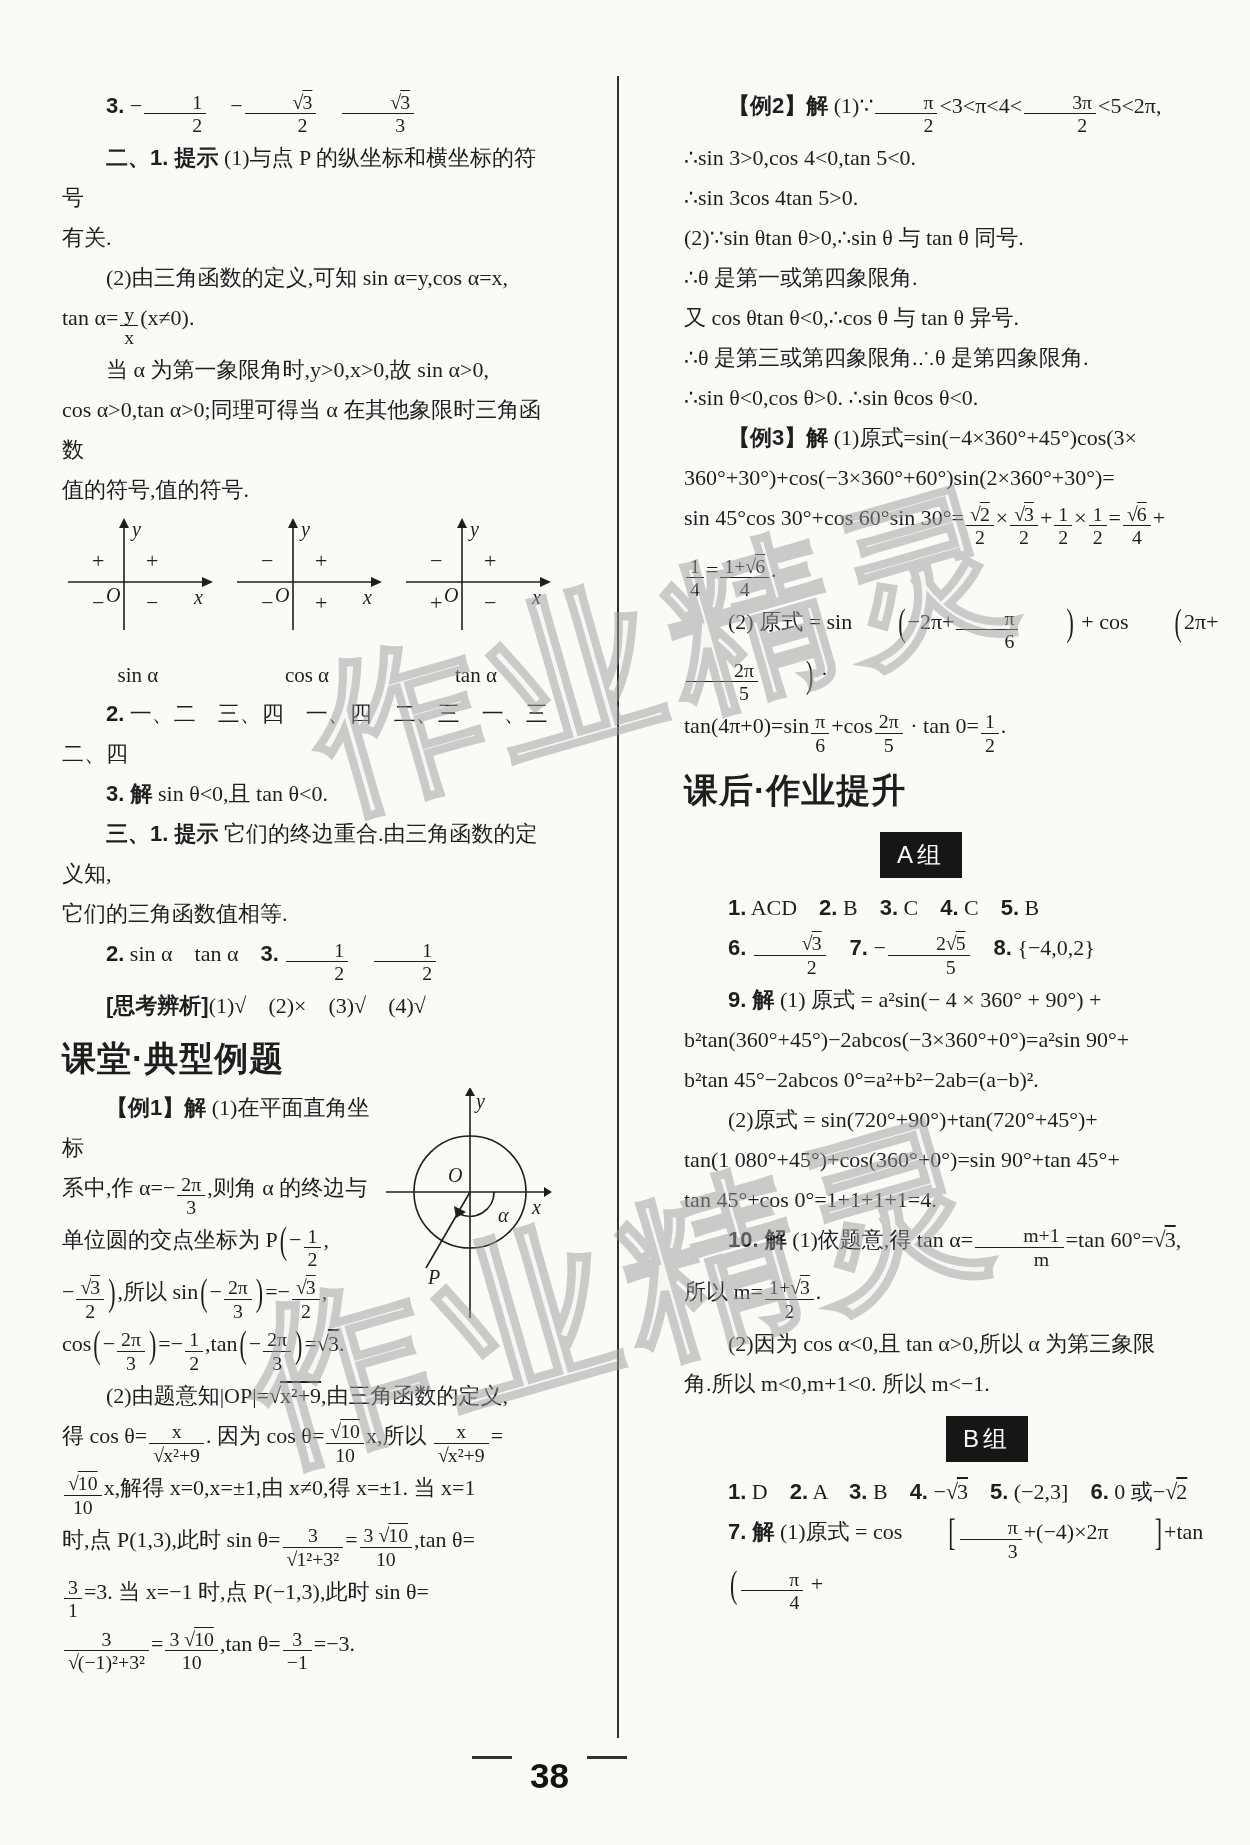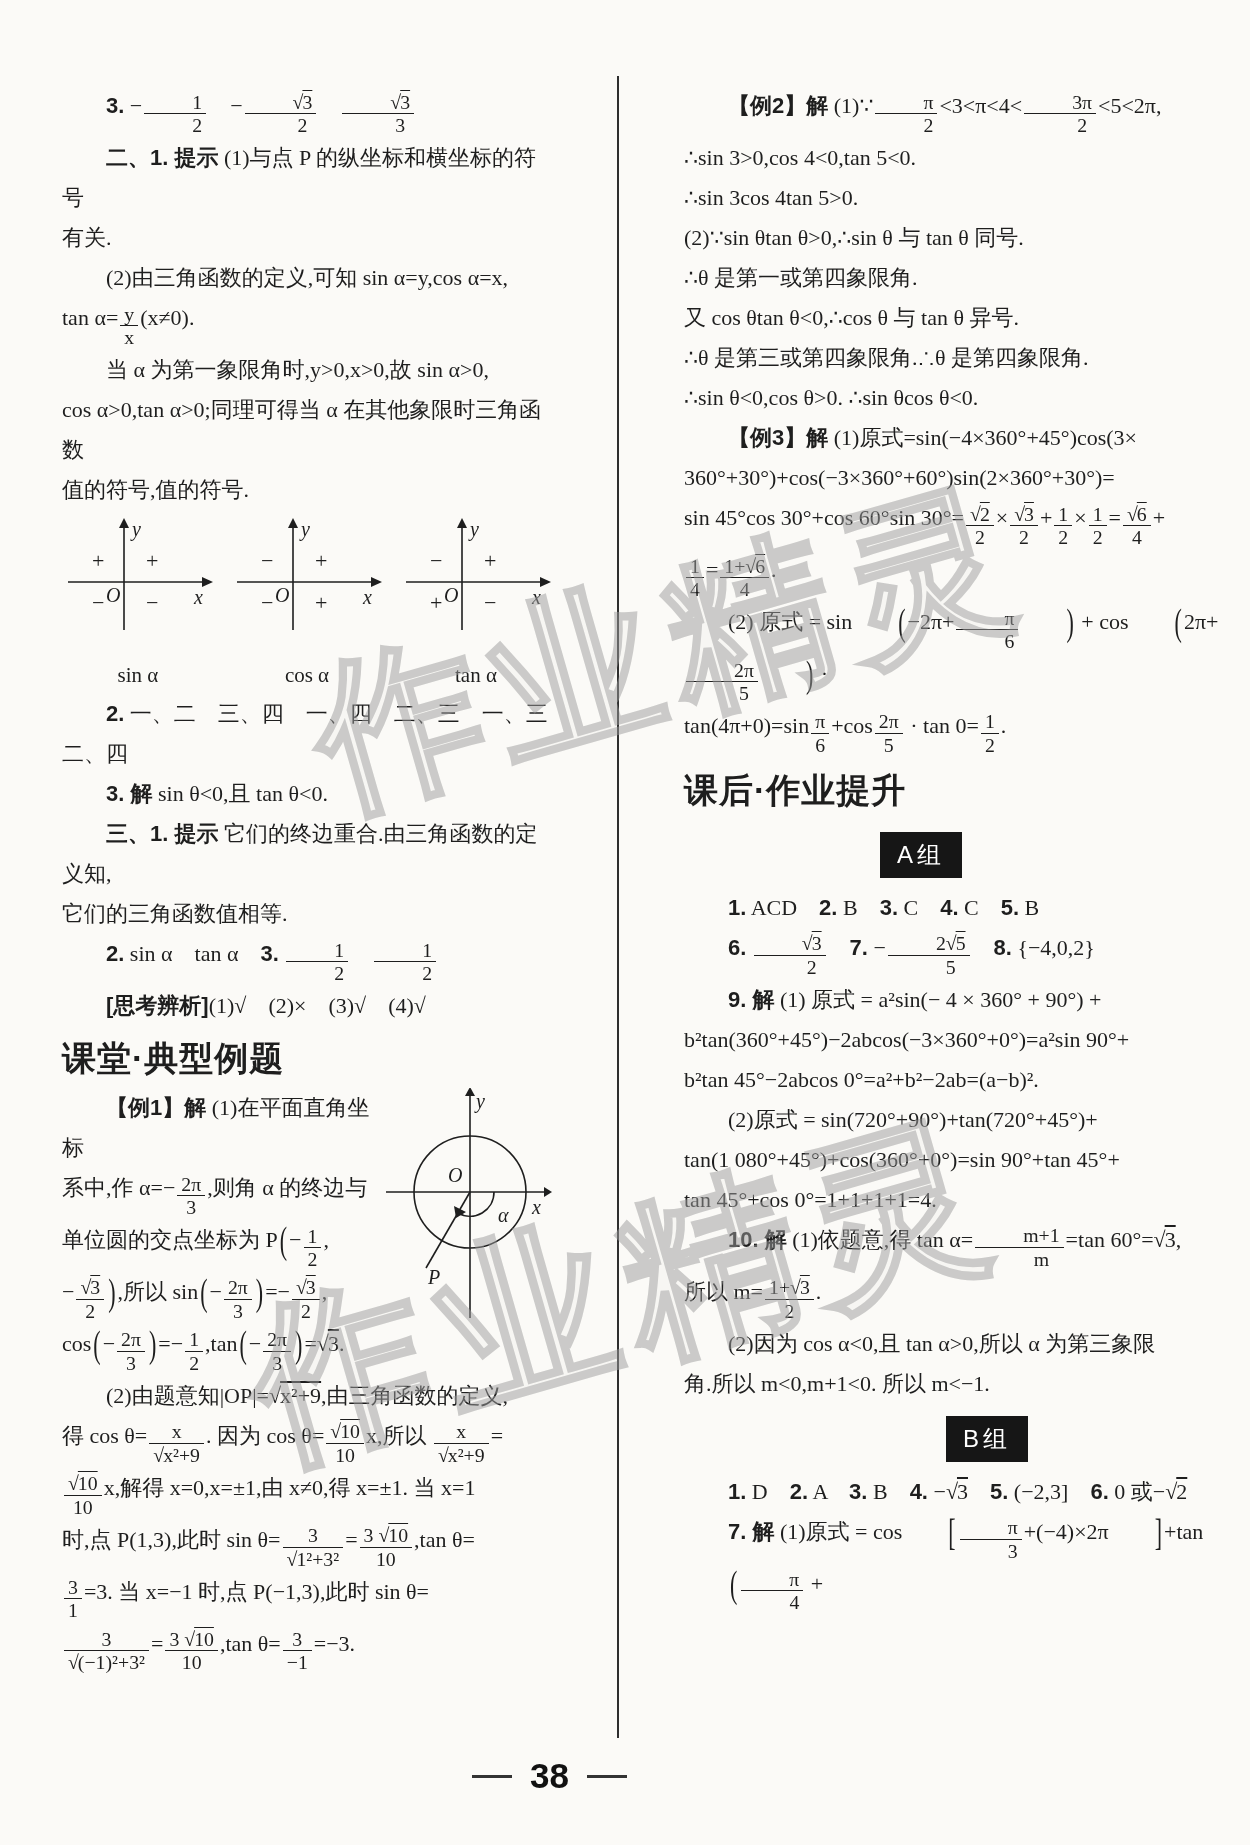--- a/index.html
+++ b/index.html
@@ -32,21 +32,21 @@
   .sigfig .cap{font-size:21px;line-height:26px;margin-top:13px;}
   .circfig{float:right;width:170px;height:235px;margin:0 0 4px 8px;}
   svg text{font-family:"Liberation Serif","DejaVu Serif",serif;}
   .wm{position:absolute;z-index:5;white-space:nowrap;pointer-events:none;
       font-family:"Liberation Sans","DejaVu Sans",sans-serif;font-weight:bold;
       color:rgba(0,0,0,0.03);-webkit-text-stroke:3px #9c9c9c;opacity:.5;
       letter-spacing:14px;transform-origin:left top;}
   #wm1{left:288px;top:640px;font-size:168px;transform:rotate(-16deg);}
   #wm2{left:222px;top:1282px;font-size:178px;transform:rotate(-16deg);}
   #divider{position:absolute;left:617px;top:76px;width:2px;height:1662px;background:#2e2e2e;z-index:1;}
-  #footer{position:absolute;left:472px;top:1756px;display:flex;align-items:center;gap:18px;z-index:2;}
+  #footer{position:absolute;left:472px;top:1756px;display:flex;align-items:flex-start;gap:18px;z-index:2;}
   #footer .dash{width:40px;height:3px;background:#333;}
   #footer .num{font-family:"Liberation Sans","DejaVu Sans",sans-serif;font-weight:bold;font-size:35px;color:#111;}
 </style>
 </head>
 <body>
 
 <div id="page">
   <div id="divider"></div>
   <div id="colL" class="col">
       <div class="ln ind"><span class="bb">3.</span> −<span class="fr"><span class="nu">1</span><span class="de">2</span></span>　−<span class="fr"><span class="nu"><span class="rad"><span class="rsign">√</span><span class="vin">3</span></span></span><span class="de">2</span></span>　<span class="fr"><span class="nu"><span class="rad"><span class="rsign">√</span><span class="vin">3</span></span></span><span class="de">3</span></span></div>

